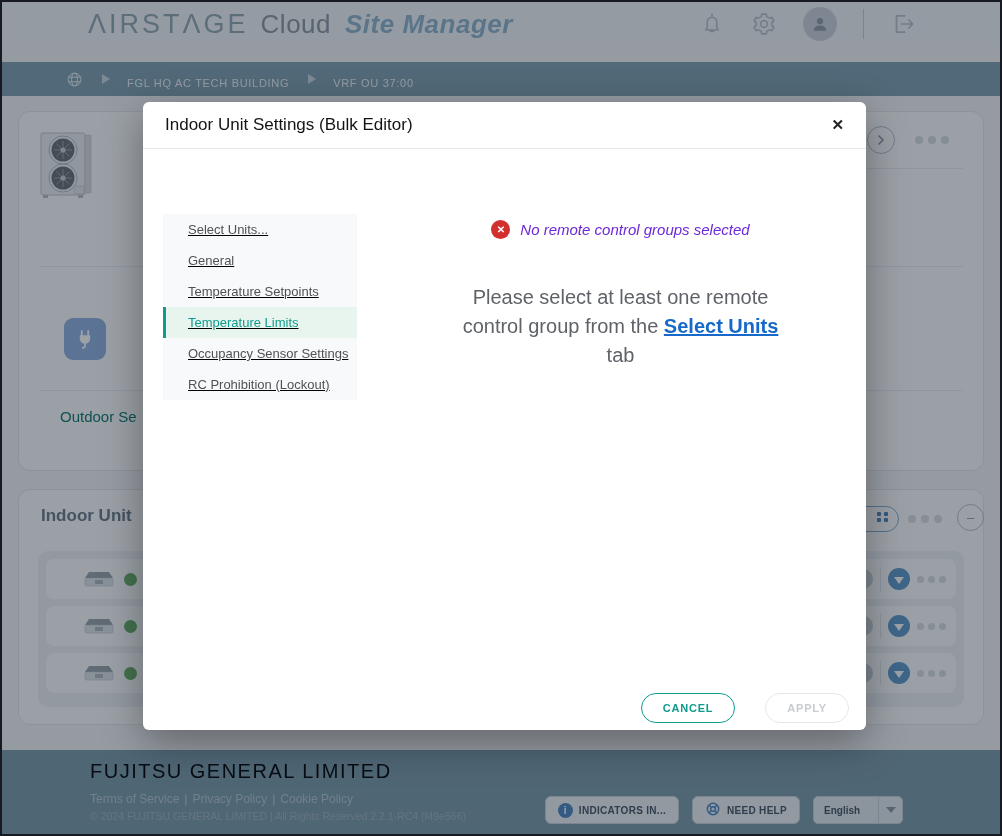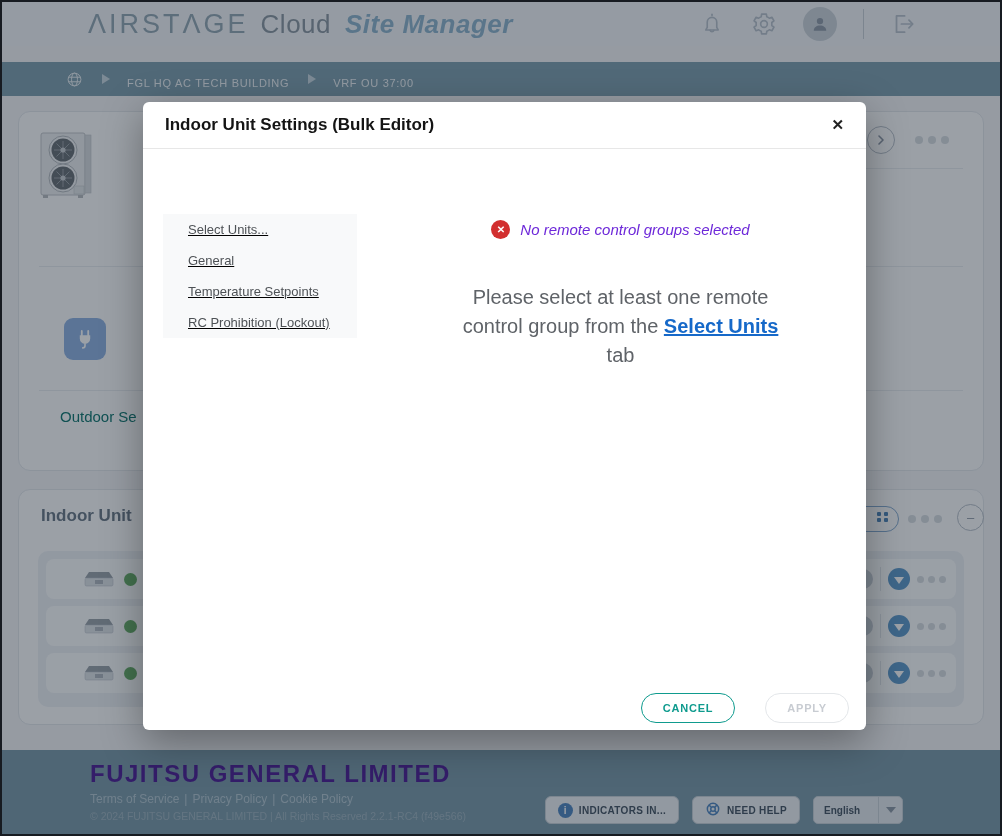--- a/index.html
+++ b/index.html
@@ -54,39 +54,39 @@
   .row-right { margin-left:auto; display:flex; align-items:center; gap:7px; }
   .badge { min-width:36px; height:20px; border-radius:10px; background:#c9d0d8; color:#fff; font-size:11px; font-weight:700; display:flex; align-items:center; justify-content:center; }
   .row-div { width:1px; height:24px; background:#e2e6ea; }
   .blue-circle { width:22px; height:22px; border-radius:50%; background:#5e9acb; display:flex; align-items:center; justify-content:center; }
   .tri-down { width:0; height:0; border-left:5px solid transparent; border-right:5px solid transparent; border-top:7px solid #fff; margin-top:2px; }
   .row-dots { display:flex; gap:4px; }
   .row-dots span { width:7px; height:7px; border-radius:50%; background:#d7dce1; }
 
   
   .footer { position:absolute; left:0; right:0; bottom:0; height:84px; background:#7a9aa9; }
-  .f-company { position:absolute; left:88px; top:10px; font-size:24px; font-weight:700; letter-spacing:1.5px; color:#4c1d95; }
+  .f-company { position:absolute; left:88px; top:10px; font-size:20px; font-weight:400; letter-spacing:1.5px; color:#000000; }
   .f-links { position:absolute; left:88px; top:42px; font-size:12px; color:#b4c6d1; }
   .f-links .sep { margin:0 5px; }
   .f-copy { position:absolute; left:88px; top:60px; font-size:10.5px; color:#9fb3bf; }
   .f-buttons { position:absolute; right:97px; top:46px; display:flex; gap:13px; align-items:center; }
   .f-btn { height:28px; background:#eef1f4; border:1px solid #c9d1d8; border-radius:6px; display:flex; align-items:center; gap:6px; padding:0 12px; font-size:10px; font-weight:700; color:#445362; letter-spacing:.3px; white-space:nowrap; }
   .info-badge { width:15px; height:15px; border-radius:50%; background:#4f86c0; color:#fff; font-size:10px; font-weight:700; display:flex; align-items:center; justify-content:center; }
   .lang-select { height:28px; width:90px; background:#e4e9ee; border:1px solid #c9d1d8; border-radius:5px; display:flex; align-items:center; }
   .lang-label { font-size:10px; color:#445362; padding:0 10px; flex:1;font-weight:bold; }
   .lang-caret { width:24px; height:100%; border-left:1px solid #c9d1d8; display:flex; align-items:center; justify-content:center; }
   .caret-tri { width:0; height:0; border-left:5px solid transparent; border-right:5px solid transparent; border-top:6px solid #8b97a4; }
 
   
   .dim { position:absolute; inset:0; background:rgba(20,30,45,.42); z-index:5; }
 
   
   .modal { position:absolute; left:141px; top:100px; width:723px; height:628px; background:#fff; border-radius:6px; box-shadow:0 12px 40px rgba(0,0,0,.35); z-index:10; }
   .modal-header { height:47px; border-bottom:1px solid #e7e7e7; display:flex; align-items:center; padding:0 22px; }
-  .modal-title { font-size:17px; font-weight:700; color:#141414; }
+  .modal-title { font-size:17px; font-weight:400; color:#141414; }
   .modal-close { margin-left:auto; font-size:15px; font-weight:700; color:#222; cursor:pointer; }
   .modal-tabs { position:absolute; left:20px; top:112px; width:194px; background:#f8f9fa;text-decoration:underline; }
   .tab-item { height:31px; display:flex; align-items:center; padding-left:22px; font-size:13px; color:#4e5256; border-left:3px solid transparent; cursor:pointer; }
   .tab-item.active { background:#e7f5ee; color:#0f9b8e; border-left-color:#0f9b8e; }
   .modal-content { position:absolute; left:232px; right:0; top:112px; text-align:center; }
   .error-row { display:inline-flex; align-items:center; gap:10px; margin-top:6px; }
   .error-icon { width:19px; height:19px; border-radius:50%; background:#d22f2f; color:#fff; font-size:10px; font-weight:700; display:flex; align-items:center; justify-content:center; }
   .error-text { font-size:15px; font-style:italic; color:#6d28d9; font-weight:400; }
   .help-text { margin:44px auto 5px; font-size:20px; color:#5f6368; line-height:1.45; width:330px; }
   .help-link { color:#1669c9; font-weight:700; text-decoration:underline; cursor:pointer; }
@@ -320,20 +320,22 @@
   <div class="modal">
     <div class="modal-header">
       <span class="modal-title">Indoor Unit Settings (Bulk Editor)</span>
       <span class="modal-close">✕</span>
     </div>
 
     <div class="modal-tabs">
       <div class="tab-item">Select Units...</div>
       <div class="tab-item">General</div>
       <div class="tab-item">Temperature Setpoints</div>
+      <div class="tab-item active">Temperature Limits</div>
+      <div class="tab-item">Occupancy Sensor Settings</div>
       <div class="tab-item">RC Prohibition (Lockout)</div>
     </div>
 
     <div class="modal-content">
       <div class="error-row">
         <span class="error-icon">✕</span>
         <span class="error-text">No remote control groups selected</span>
       </div>
       <div class="help-text">
         <span>Please select at least one remote control group from the</span>

